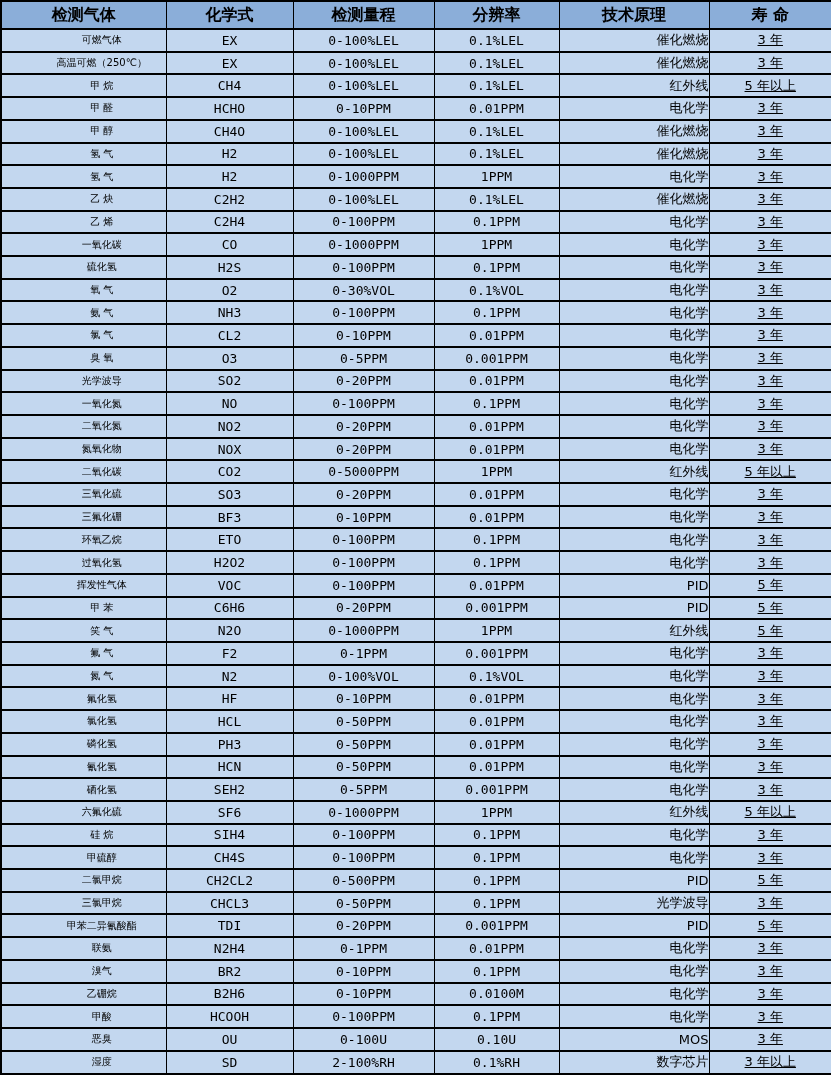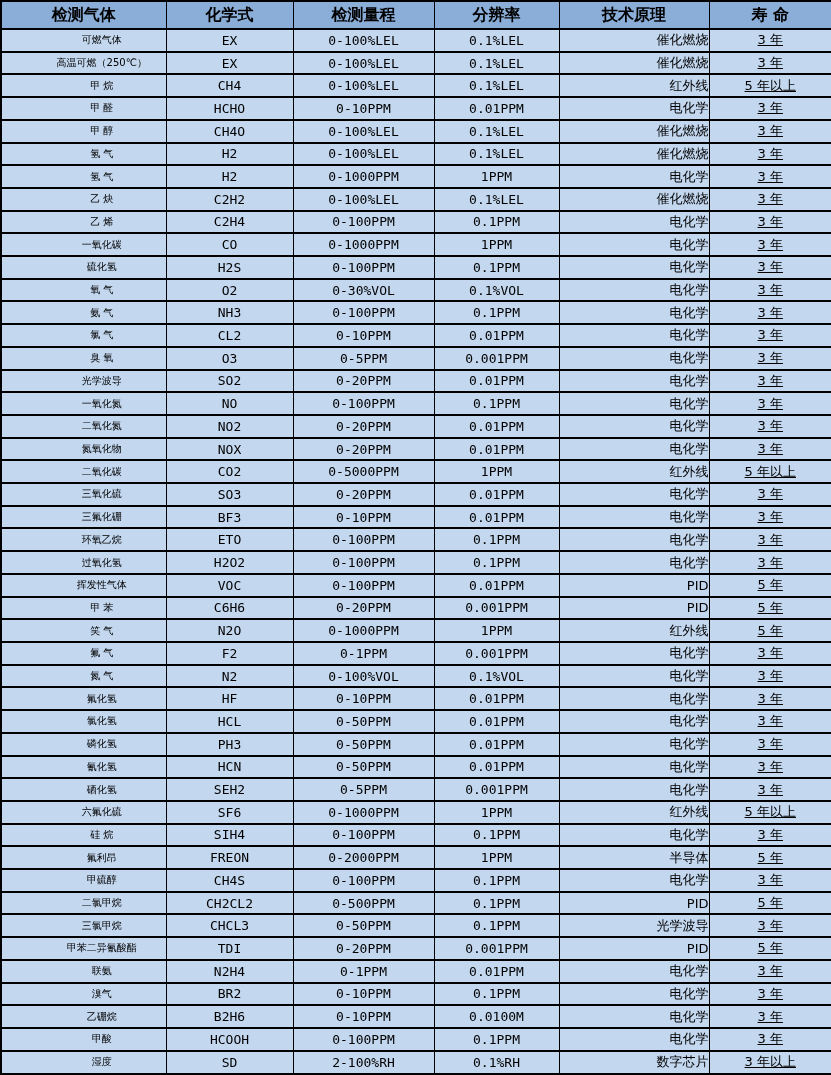--- a/index.html
+++ b/index.html
@@ -362,28 +362,20 @@
       </tr>
       <tr>
         <td class="col-0">硅 烷</td>
         <td class="col-1">SIH4</td>
         <td class="col-2">0-100PPM</td>
         <td class="col-3">0.1PPM</td>
         <td class="col-4">电化学</td>
         <td class="col-5">3 年</td>
       </tr>
       <tr>
-        <td class="col-0">氟利昂</td>
-        <td class="col-1">FREON</td>
-        <td class="col-2">0-2000PPM</td>
-        <td class="col-3">1PPM</td>
-        <td class="col-4">半导体</td>
-        <td class="col-5">5 年</td>
-      </tr>
-      <tr>
         <td class="col-0">甲硫醇</td>
         <td class="col-1">CH4S</td>
         <td class="col-2">0-100PPM</td>
         <td class="col-3">0.1PPM</td>
         <td class="col-4">电化学</td>
         <td class="col-5">3 年</td>
       </tr>
       <tr>
         <td class="col-0">二氯甲烷</td>
         <td class="col-1">CH2CL2</td>
@@ -431,20 +423,28 @@
         <td class="col-3">0.0100M</td>
         <td class="col-4">电化学</td>
         <td class="col-5">3 年</td>
       </tr>
       <tr>
         <td class="col-0">甲酸</td>
         <td class="col-1">HCOOH</td>
         <td class="col-2">0-100PPM</td>
         <td class="col-3">0.1PPM</td>
         <td class="col-4">电化学</td>
+        <td class="col-5">3 年</td>
+      </tr>
+      <tr>
+        <td class="col-0">恶臭</td>
+        <td class="col-1">OU</td>
+        <td class="col-2">0-100U</td>
+        <td class="col-3">0.10U</td>
+        <td class="col-4">MOS</td>
         <td class="col-5">3 年</td>
       </tr>
       <tr>
         <td class="col-0">湿度</td>
         <td class="col-1">SD</td>
         <td class="col-2">2-100%RH</td>
         <td class="col-3">0.1%RH</td>
         <td class="col-4">数字芯片</td>
         <td class="col-5">3 年以上</td>
       </tr>

